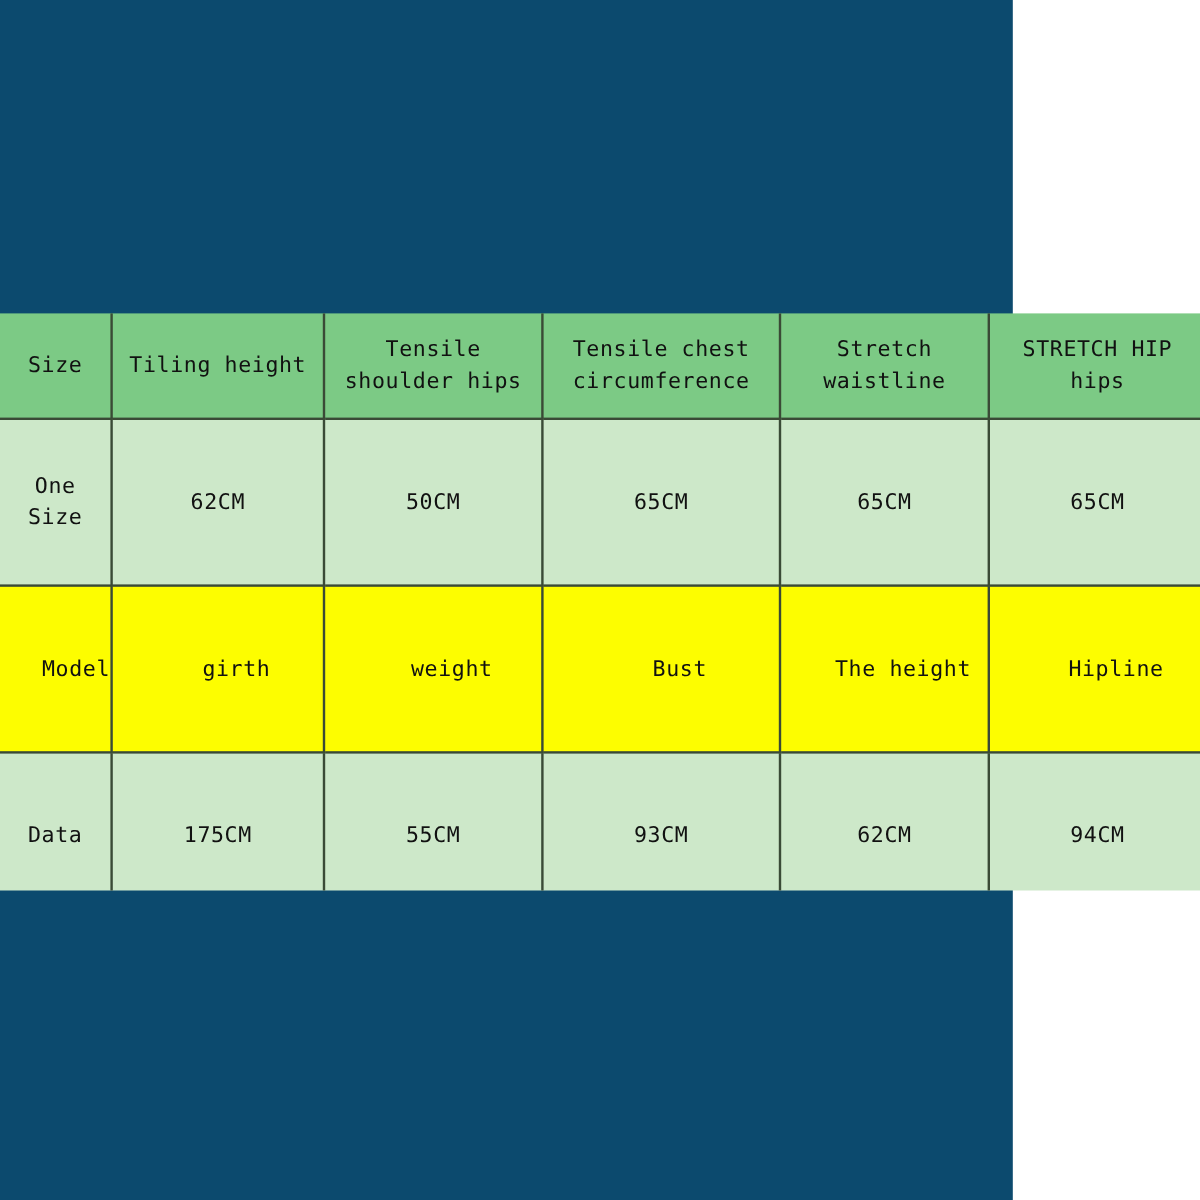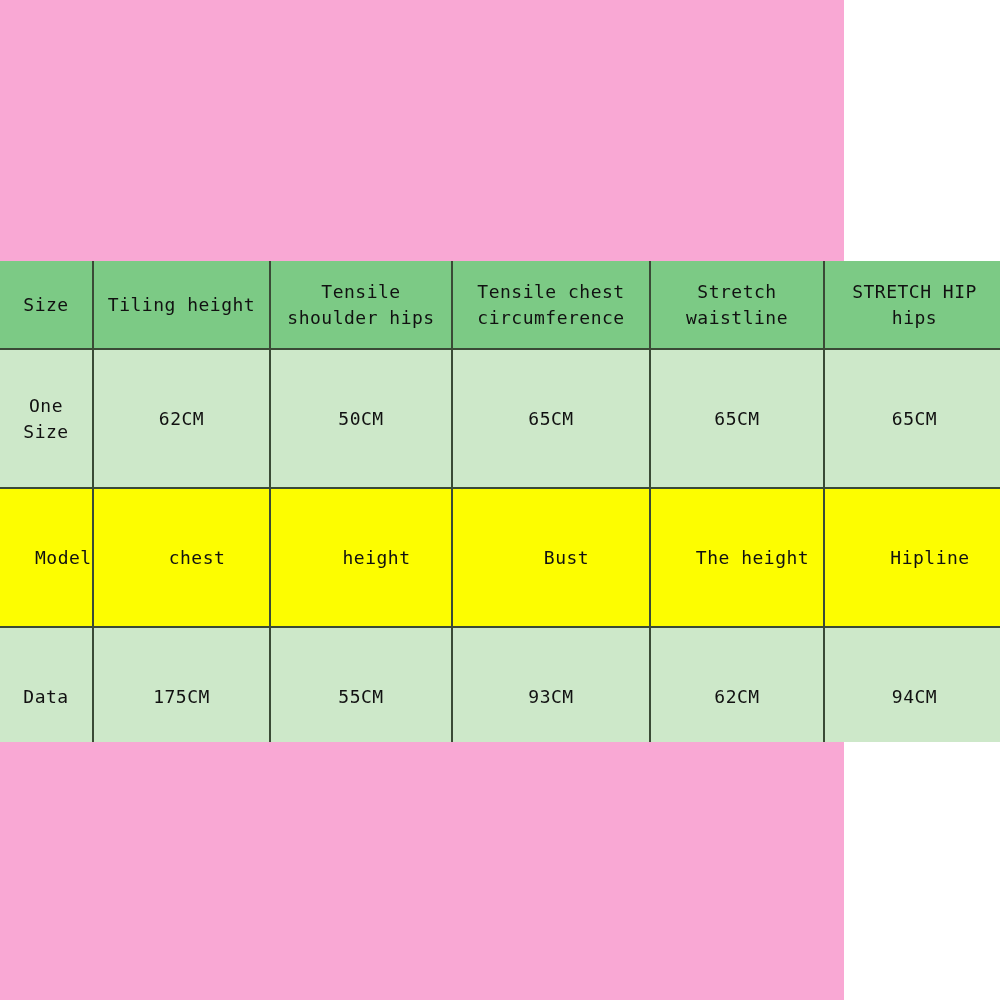--- a/index.html
+++ b/index.html
@@ -12,21 +12,21 @@
     width: 1000px;
     height: 1000px;
     overflow: hidden;
     font-family: "DejaVu Sans Mono", "Liberation Mono", monospace;
   }
 
   #canvas {
     position: relative;
     width: 844px;
     height: 1000px;
-    background: #f9a8d4;
+    background: #0c4a6e;
   }
 
   
   #size-table-wrap {
     position: absolute;
     left: 0;
     top: 261px;
     width: 1000px;
     height: 481px;
     overflow: hidden;
@@ -102,22 +102,22 @@
           <td class="label-cell">One Size</td>
           <td>62CM</td>
           <td>50CM</td>
           <td>65CM</td>
           <td>65CM</td>
           <td>65CM</td>
         </tr>
 
         <tr class="row-highlight">
           <td class="label-cell">Model</td>
-          <td>chest</td>
-          <td>height</td>
+          <td>girth</td>
+          <td>weight</td>
           <td>Bust</td>
           <td>The height</td>
           <td>Hipline</td>
         </tr>
 
         <tr class="row-body">
           <td class="label-cell">Data</td>
           <td>175CM</td>
           <td>55CM</td>
           <td>93CM</td>

